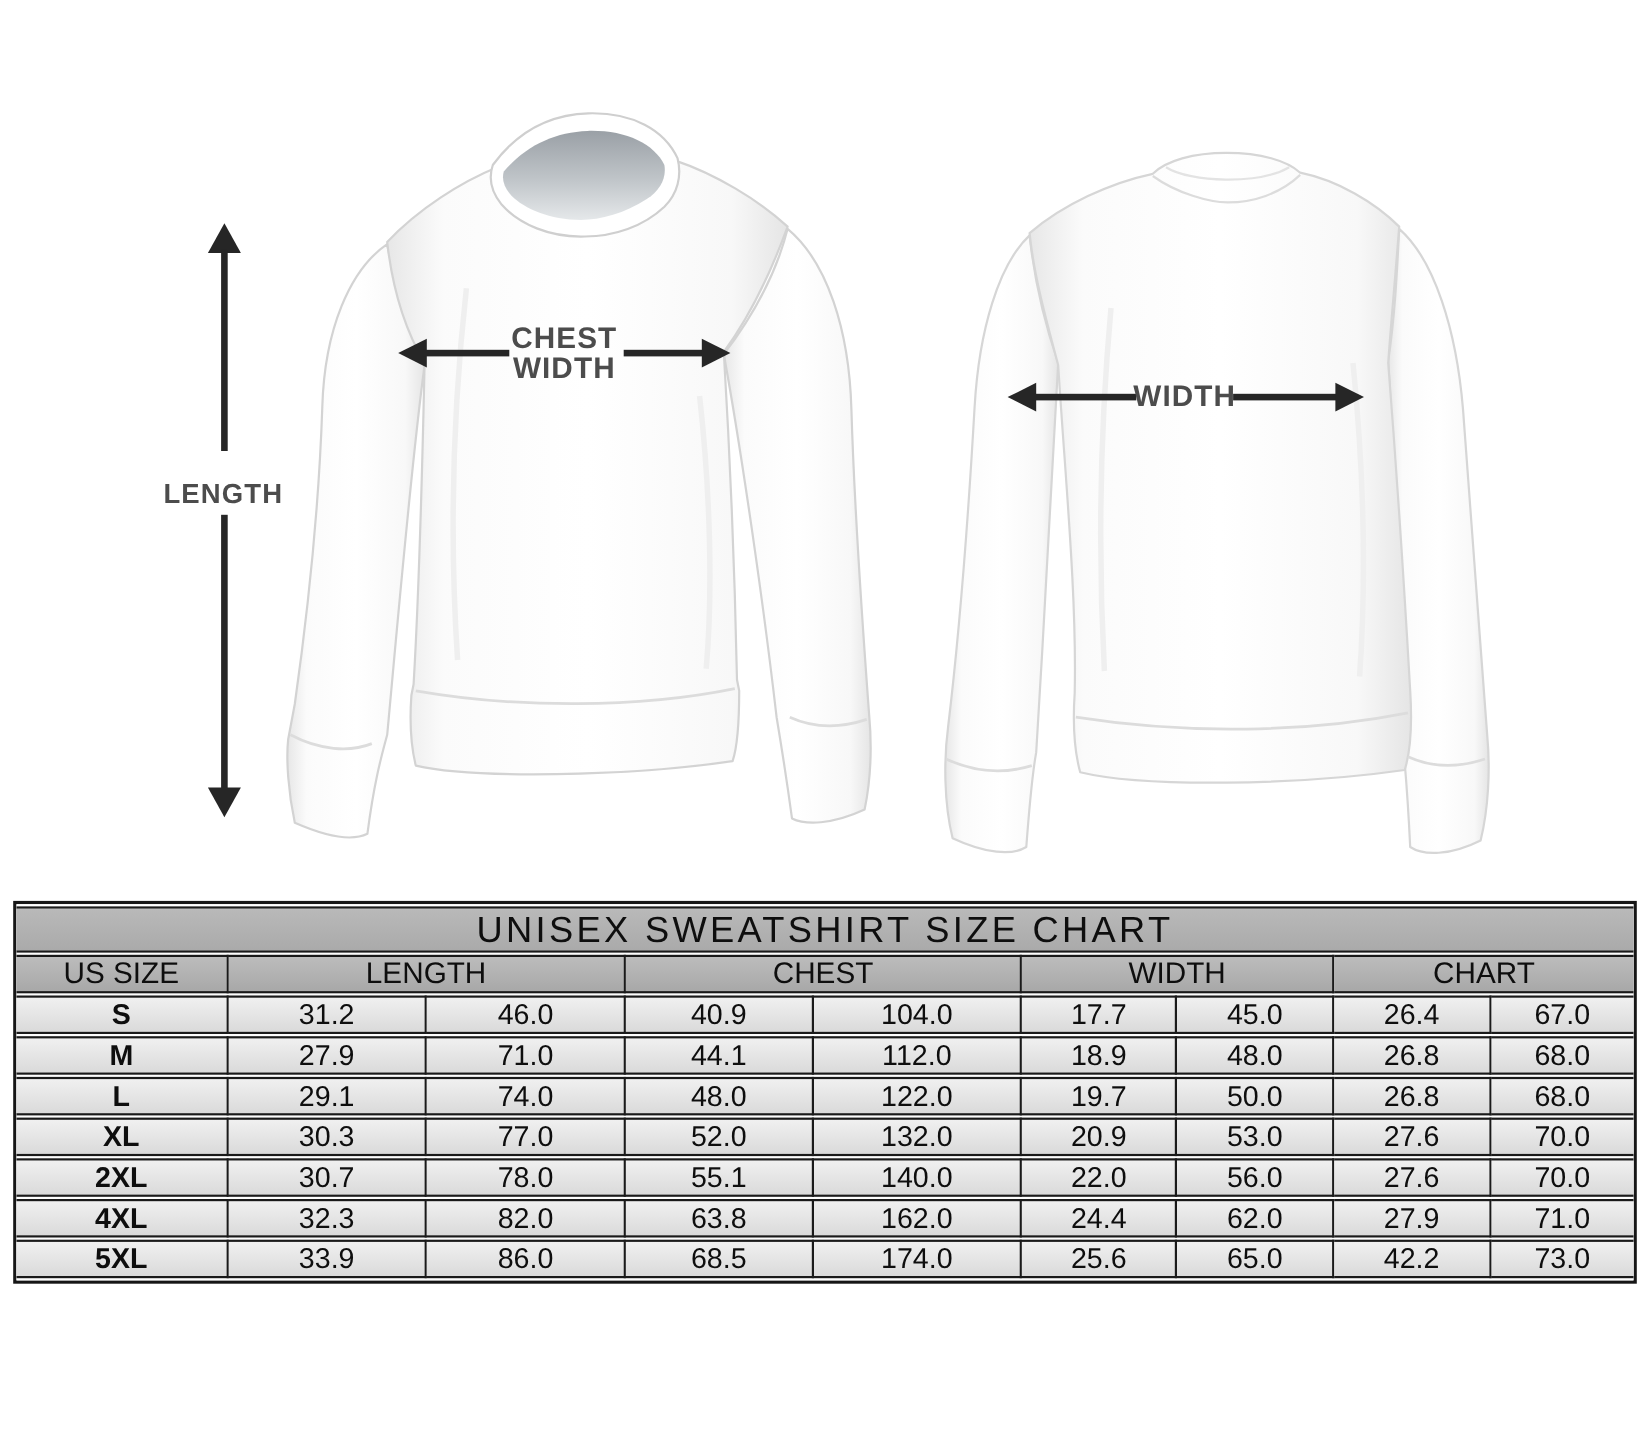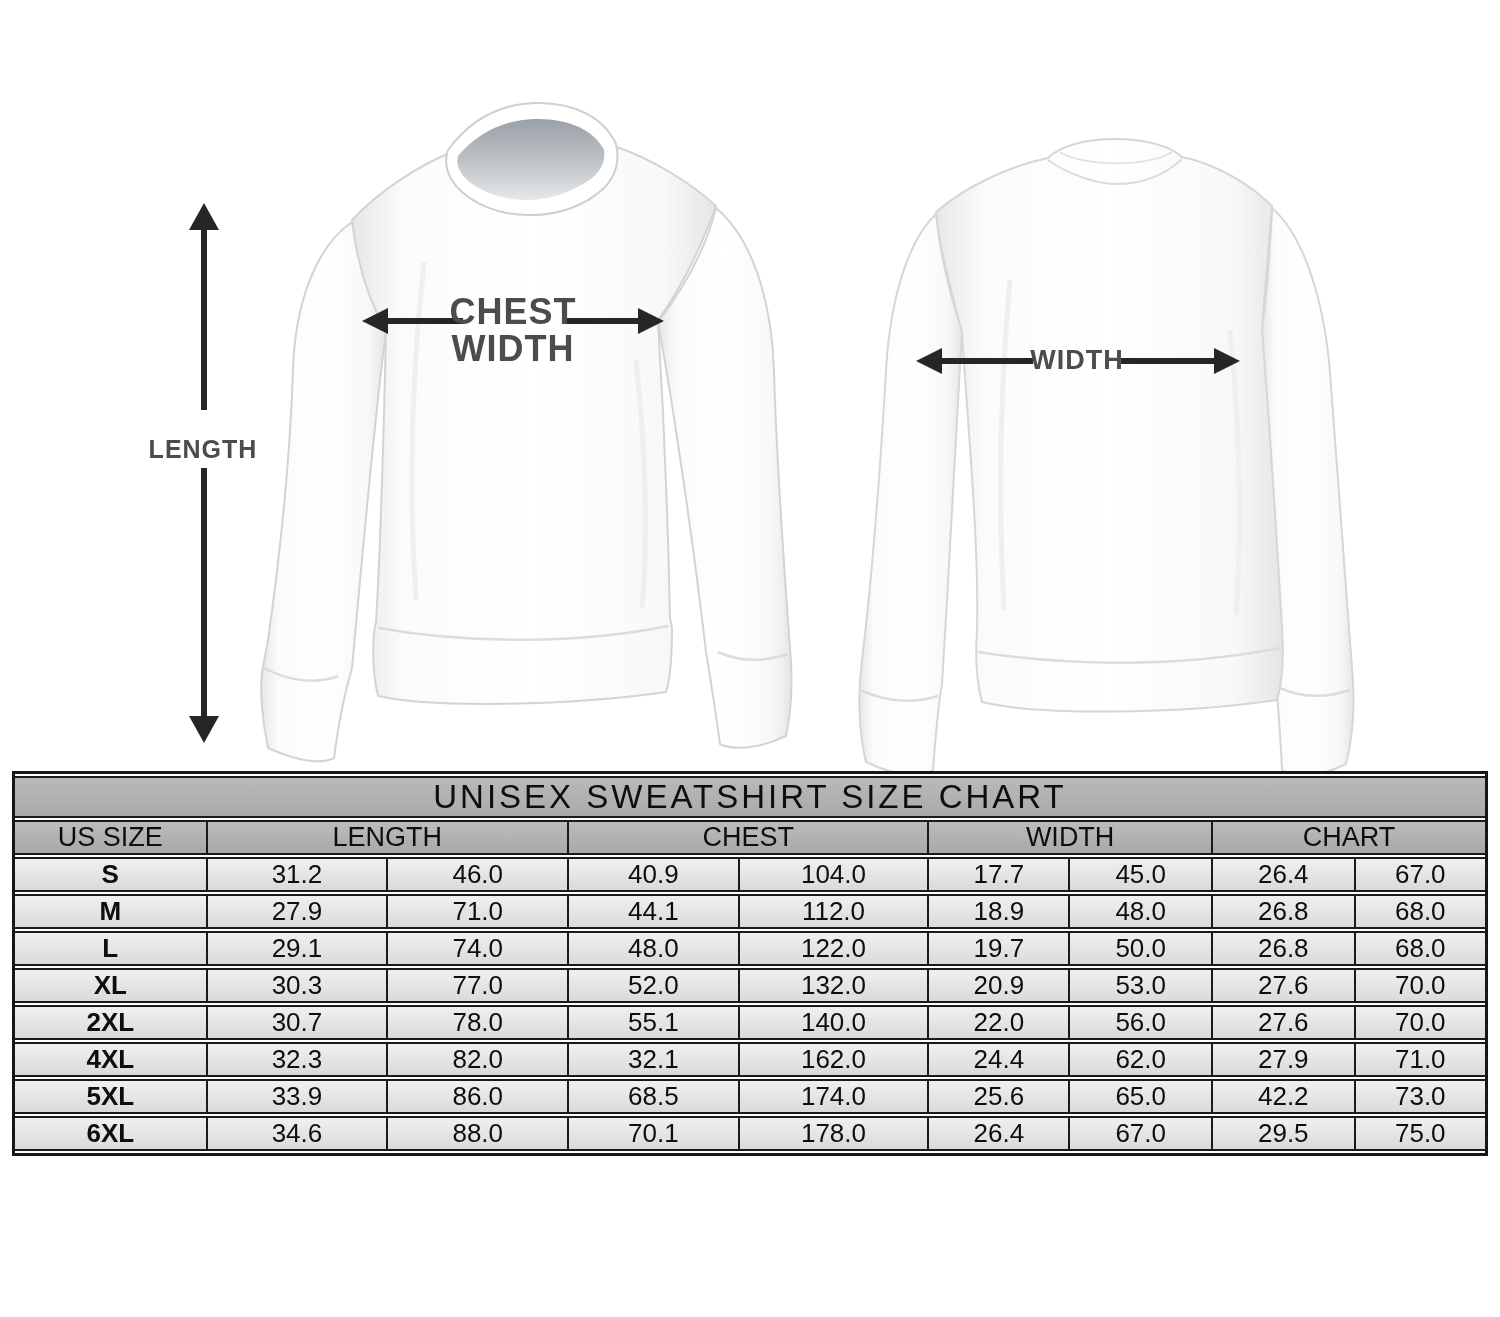--- a/index.html
+++ b/index.html
@@ -22,26 +22,26 @@
   .measure-label {
     position: absolute;
     color: #4c4c4c;
     font-weight: bold;
     text-align: center;
     letter-spacing: 1px;
     line-height: 1.04;
     user-select: none;
   }
   #length-label   { left: 133px; top: 436px; width: 140px; font-size: 25px; }
-  #chest-width-label { left: 438px; top: 293px; width: 150px; font-size: 36px; }
+  #chest-width-label { left: 438px; top: 293px; width: 150px; font-size: 27px; }
   #width-label    { left: 1007px; top: 346px; width: 140px; font-size: 27px; }
 
   
   #table-wrap {
-    position: absolute; left: 12px; top: 771px;
+    position: absolute; left: 12px; top: 819px;
     width: 1476px;
     border: 3px solid #161616;
     background: #fdfdfd;
     box-sizing: border-box;
   }
   table.size-chart {
     width: 100%;
     table-layout: fixed;
     border-collapse: separate;
     border-spacing: 0 2px;
@@ -308,45 +308,34 @@
           <td>140.0</td>
           <td>22.0</td>
           <td>56.0</td>
           <td>27.6</td>
           <td>70.0</td>
         </tr>
         <tr class="data-row">
           <td class="size-cell">4XL</td>
           <td>32.3</td>
           <td>82.0</td>
-          <td>32.1</td>
+          <td>63.8</td>
           <td>162.0</td>
           <td>24.4</td>
           <td>62.0</td>
           <td>27.9</td>
           <td>71.0</td>
         </tr>
         <tr class="data-row">
           <td class="size-cell">5XL</td>
           <td>33.9</td>
           <td>86.0</td>
           <td>68.5</td>
           <td>174.0</td>
           <td>25.6</td>
           <td>65.0</td>
           <td>42.2</td>
           <td>73.0</td>
         </tr>
-        <tr class="data-row">
-          <td class="size-cell">6XL</td>
-          <td>34.6</td>
-          <td>88.0</td>
-          <td>70.1</td>
-          <td>178.0</td>
-          <td>26.4</td>
-          <td>67.0</td>
-          <td>29.5</td>
-          <td>75.0</td>
-        </tr>
       </tbody>
     </table>
   </div>
 </div>
 
 </body></html>

